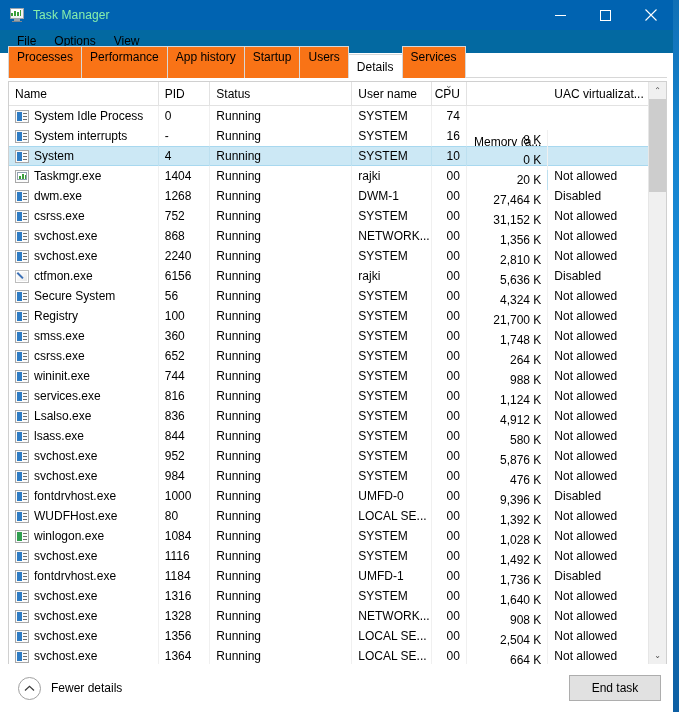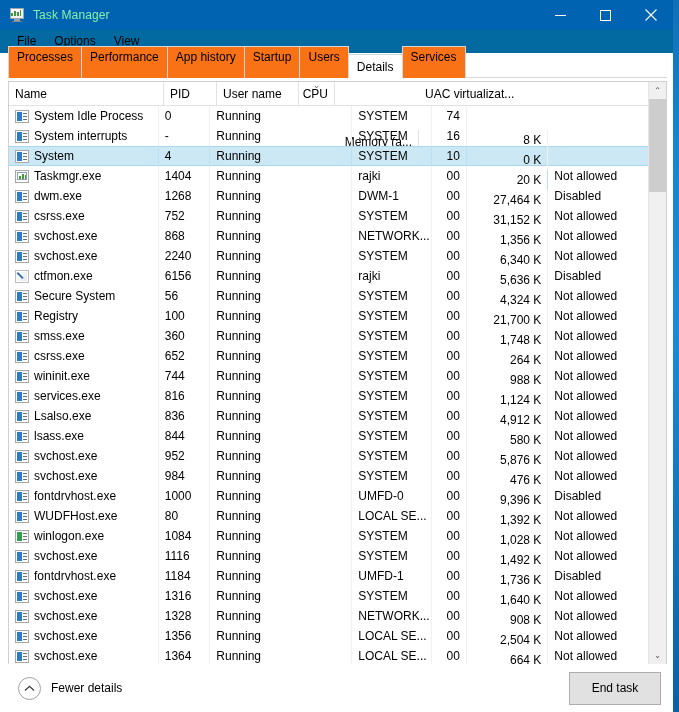--- a/index.html
+++ b/index.html
@@ -368,21 +368,21 @@
     border-radius: 50%;
     display: flex;
     align-items: center;
     justify-content: center;
     margin-right: 10px;
     flex: 0 0 auto;
   }
   .fewer-label { font-size: 12px; color: #000000; }
   .endtask {
     width: 92px;
-    height: 33px;
+    height: 26px;
     background: #e1e1e1;
     border: 1px solid #adadad;
     font-size: 12px;
     color: #000000;
     display: flex;
     align-items: center;
     justify-content: center;
     box-sizing: border-box;
   }
 </style>
@@ -444,20 +444,21 @@
     </div>
   </div>
 
   <div class="list-wrap">
     <div class="list-inner">
       <div class="list-main">
 
         <div class="hdr">
           <div class="hdr-cell c-name">Name</div>
           <div class="hdr-cell c-pid">PID</div>
+          <div class="hdr-cell c-stat">Status</div>
           <div class="hdr-cell c-user">User name</div>
           <div class="hdr-cell c-cpu num">
             <span class="sort-chevron">⌄</span>
             <span>CPU</span>
           </div>
           <div class="hdr-cell c-mem num">Memory (a...</div>
           <div class="hdr-cell c-uac">UAC virtualizat...</div>
         </div>
 
         <div class="rows" id="rows">
@@ -571,21 +572,21 @@
                   <div class="ln ln1"></div>
                   <div class="ln ln2"></div>
                   <div class="ln ln3"></div>
                 </div>
                 <span class="name-text">svchost.exe</span>
               </div>
               <div class="cell c-pid">868</div>
               <div class="cell c-stat">Running</div>
               <div class="cell c-user">NETWORK...</div>
               <div class="cell c-cpu num">00</div>
-              <div class="cell c-mem num">6,340 K</div>
+              <div class="cell c-mem num">2,810 K</div>
               <div class="cell c-uac last">Not allowed</div>
             </div>
             <div class="row">
               <div class="cell c-name">
                 <div class="pico">
                   <div class="blk"></div>
                   <div class="ln ln1"></div>
                   <div class="ln ln2"></div>
                   <div class="ln ln3"></div>
                 </div>

